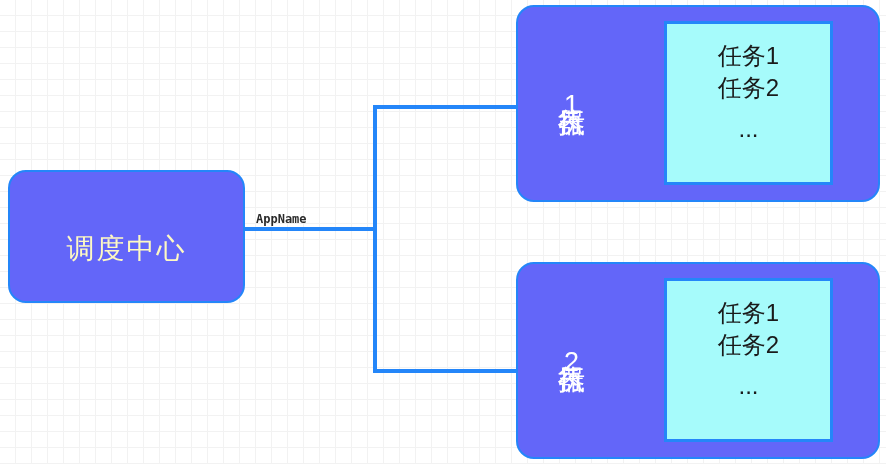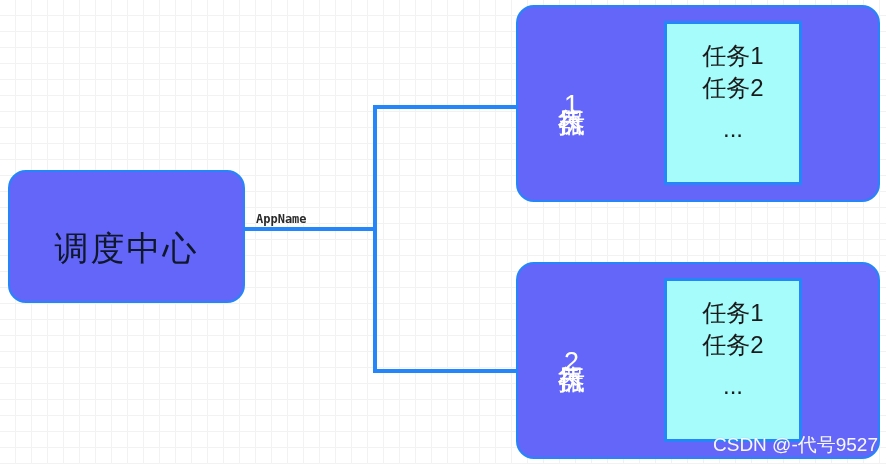--- a/index.html
+++ b/index.html
@@ -42,22 +42,22 @@
   .scheduler {
     left: 8px;
     top: 170px;
     width: 237px;
     height: 133px;
     display: flex;
     align-items: center;
     justify-content: center;
   }
   .scheduler-label {
-    color: #0f172a;
-    font-size: 34px;
+    color: #fef9c3;
+    font-size: 28px;
     letter-spacing: 2px;
     white-space: nowrap;
     margin-top: 25px;
   }
 
   .executor {
     left: 516px;
     width: 364px;
     height: 197px;
   }
@@ -80,21 +80,21 @@
     text-orientation: upright;
     letter-spacing: 1px;
     white-space: nowrap;
   }
 
   .task-box {
     position: absolute;
     box-sizing: border-box;
     left: 146px;
     top: 14px;
-    width: 138px;
+    width: 169px;
     height: 164px;
     background: #a6fbfb;
     border: 3px solid #2486f9;
     display: flex;
     flex-direction: column;
     align-items: center;
     justify-content: flex-start;
     padding-top: 16px;
   }
   .task-line {
@@ -165,15 +165,14 @@
 
   <div class="node executor executor-2">
     <div class="executor-label">执行器2</div>
     <div class="task-box">
       <span class="task-line">任务1</span>
       <span class="task-line">任务2</span>
       <span class="task-ellipsis">...</span>
     </div>
   </div>
 
-  <div class="watermark">CSDN @-代号9527</div>
 
 </div>
 
 </body></html>

